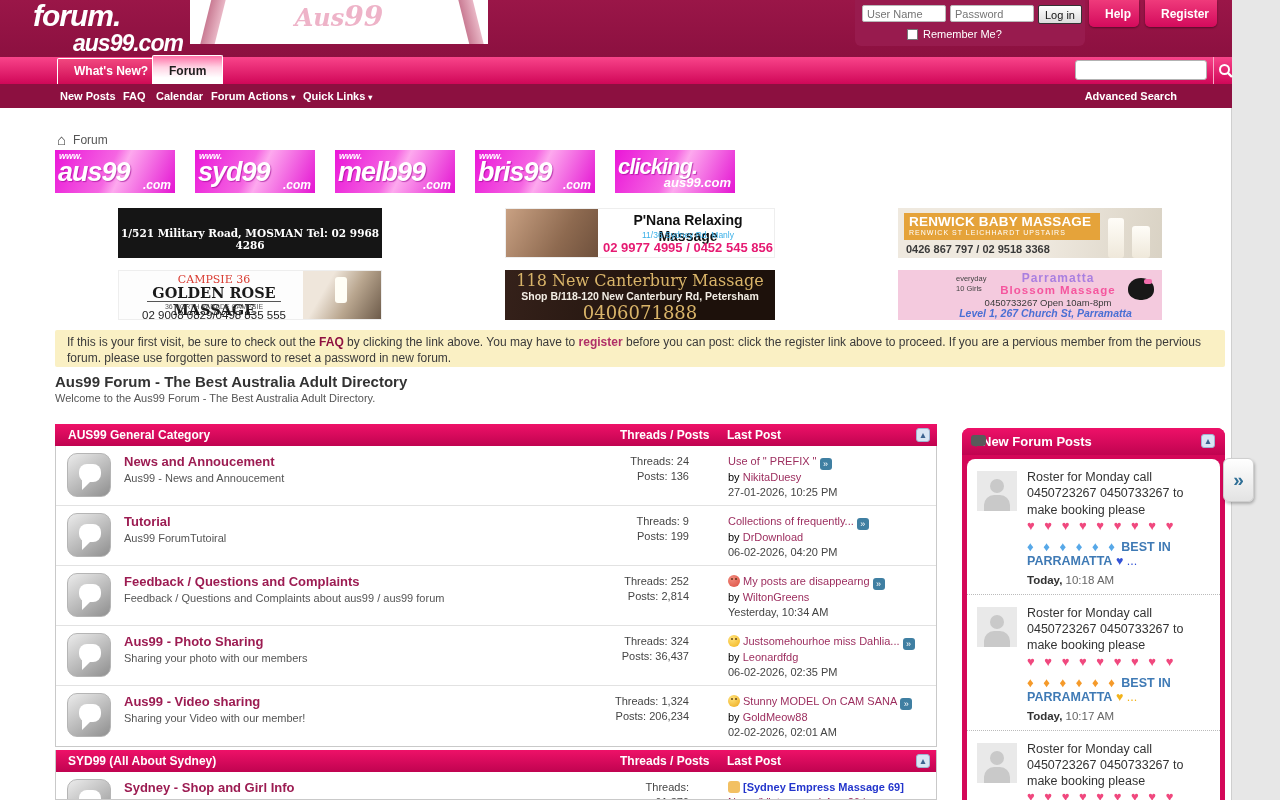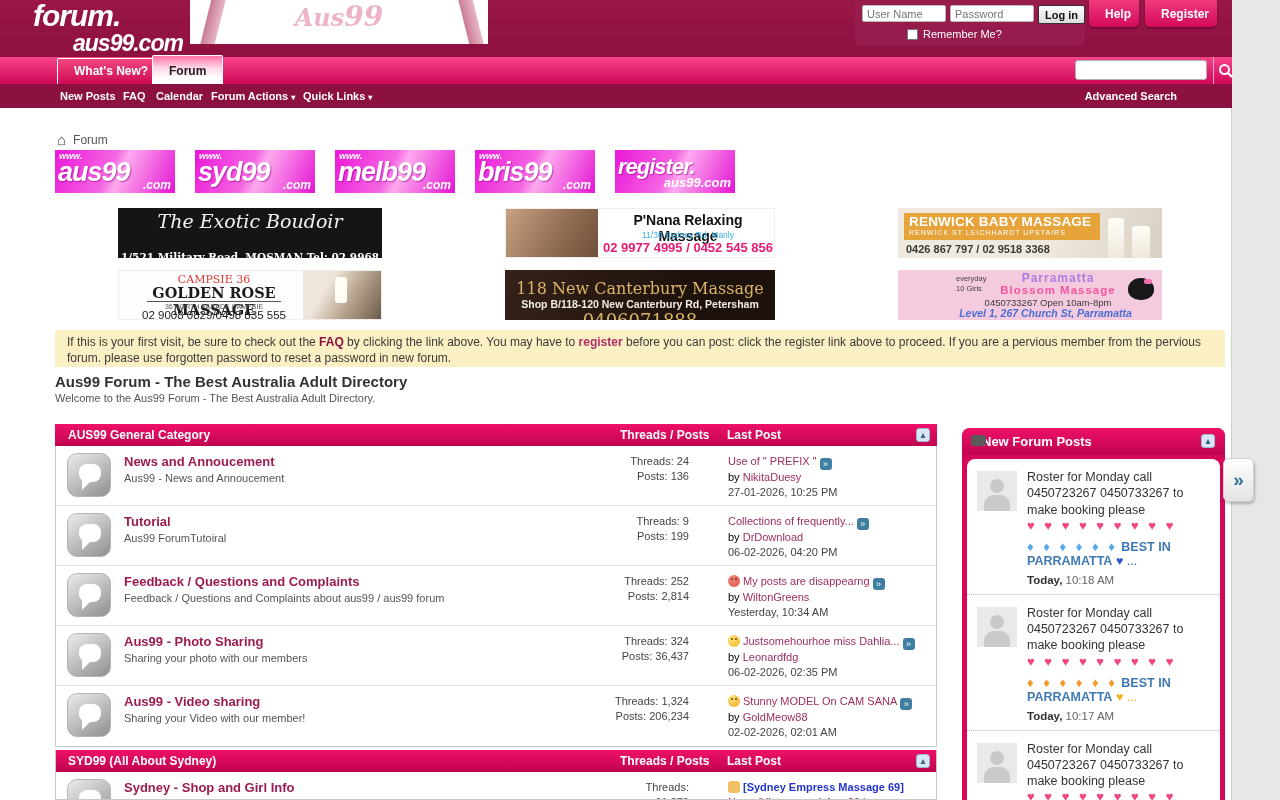--- a/index.html
+++ b/index.html
@@ -16,21 +16,21 @@
   .hdr-banner { position:absolute; left:190px; top:0; width:298px; height:44px; background:#fff; overflow:hidden; }
   .ribbon { position:absolute; top:-4px; width:14px; height:52px; background:linear-gradient(90deg,#c97b93,#e9b7c6); transform:rotate(14deg); }
   .ribbon.r { right:10px; transform:rotate(-14deg); }
   .ribbon.l { left:16px; }
   .hdr-banner .aus { position:absolute; left:0; right:0; top:0px; text-align:center; font-family:"DejaVu Serif",serif; font-style:italic; color:#eeb3c8; font-size:24px; font-weight:bold; }
   .hdr-banner .aus b { font-size:28px; }
   .hdr-banner .tag { position:absolute; left:0; right:0; top:26px; text-align:center; font-family:"DejaVu Serif",serif; font-style:italic; color:#e4a2bb; font-size:12px; }
   .login-panel { position:absolute; left:855px; top:0; width:230px; height:46px; background:#981b4e; border-radius:0 0 6px 6px; }
   .login-row { position:absolute; left:7px; top:5px; display:flex; gap:4px; }
   .login-row input { width:84px; height:17px; font-size:11px; padding:1px 4px; border:1px solid #b9b9b9; border-radius:2px; color:#333; }
-  .btn-login { height:19px; font-size:11px; font-weight:bold; background:linear-gradient(#fff,#dcdcdc); border:1px solid #333; padding:0 6px; border-radius:2px; color:#111; }
+  .btn-login { height:19px; font-size:11px; font-weight:normal; background:linear-gradient(#fff,#dcdcdc); border:1px solid #333; padding:0 6px; border-radius:2px; color:#111; }
   .remember { position:absolute; left:52px; top:28px; display:flex; align-items:center; gap:5px; color:#fff; font-size:11px; }
   .remember .cb { width:11px; height:11px; background:#fff; border:1px solid #777; display:inline-block; }
   .hdr-btn { position:absolute; top:0; height:27px; background:linear-gradient(180deg,#ef3a7b,#d40a5c); color:#fff; font-weight:bold; font-size:12px; border:none; border-radius:0 0 5px 5px; padding:0 16px; box-shadow:0 1px 2px rgba(0,0,0,.4); }
   .btn-help { left:1089px; width:50px; }
   .btn-register { left:1145px; width:72px; }
 
   
   .tabbar { position:absolute; left:0; top:57px; width:1232px; height:27px; background:linear-gradient(180deg,#f9448a,#d00758); }
   .tab { position:absolute; top:1px; height:26px; line-height:24px; font-size:12px; font-weight:bold; padding:0 16px; border:1px solid #fff; border-bottom:none; border-radius:2px 2px 0 0; }
   .tab-whatsnew { left:57px; color:#fff; background:linear-gradient(180deg,#f1477f,#cf0a55); }
@@ -77,21 +77,21 @@
   .ad-renwick .box .s { font-size:7px; letter-spacing:1px; }
   .ad-renwick .p { position:absolute; left:8px; top:35px; font-size:11px; font-weight:bold; color:#3a3a3a; }
   .ad-golden { left:118px; top:270px; width:264px; background:#fdfdfd; border:1px solid #eee; }
   .ad-golden .photo { position:absolute; right:0; top:0; width:78px; height:50px; background:linear-gradient(120deg,#efe6db 30%,#b9a68f 60%,#6b5948); }
   .ad-golden .c { position:absolute; right:34px; top:6px; width:12px; height:26px; background:#fffef6; border-radius:3px; }
   .ad-golden .l1 { position:absolute; left:0; top:2px; width:190px; text-align:center; color:#d93a30; font-family:"DejaVu Serif",serif; font-size:11px; }
   .ad-golden .t { position:absolute; left:0; top:13px; width:190px; text-align:center; color:#1a1a1a; font-family:"DejaVu Serif",serif; font-weight:bold; font-size:14.5px; }
   .ad-golden .s { position:absolute; left:28px; top:30px; width:134px; text-align:center; color:#555; font-size:7px; border-top:1px solid #555; padding-top:1px; }
   .ad-golden .p { position:absolute; left:0; top:38px; width:190px; text-align:center; color:#222; font-size:11.5px; }
   .ad-canterbury { left:505px; top:270px; width:270px; background:linear-gradient(100deg,#35211a,#1d110b 70%); text-align:center; }
-  .ad-canterbury .t { font-family:"DejaVu Serif",serif; color:#d9b469; font-size:16px; margin-top:9px; }
+  .ad-canterbury .t { font-family:"DejaVu Serif",serif; color:#d9b469; font-size:16px; margin-top:1px; }
   .ad-canterbury .a { color:#f2ede4; font-weight:bold; font-size:10.5px; }
   .ad-canterbury .p { font-family:"DejaVu Serif",serif; color:#d9b469; font-size:18px; }
   .ad-blossom { left:898px; top:270px; width:264px; background:#f4cade; }
   .ad-blossom .photo { position:absolute; left:0; top:0; width:52px; height:50px; background:linear-gradient(160deg,#e8aec6,#c species 0,#c98ba6 70%,#a56f8b); }
   .ad-blossom .corner { position:absolute; left:58px; top:4px; font-size:7.5px; color:#444; width:32px; line-height:1.3; }
   .ad-blossom .t1 { position:absolute; left:95px; top:1px; width:130px; text-align:center; color:#a97fe0; font-weight:bold; font-size:12px; letter-spacing:1px; }
   .ad-blossom .t2 { position:absolute; left:95px; top:14px; width:130px; text-align:center; color:#f5569e; font-weight:bold; font-size:11.5px; letter-spacing:1px; }
   .ad-blossom .l3 { position:absolute; left:60px; top:27px; width:180px; text-align:center; color:#3a3a3a; font-size:9.5px; }
   .ad-blossom .l4 { position:absolute; left:40px; top:37px; width:215px; text-align:center; color:#4a6fd4; font-size:10.5px; font-style:italic; font-weight:bold; }
   .ad-blossom .logo-dot { position:absolute; right:8px; top:8px; width:26px; height:22px; background:#181818; border-radius:50% 50% 45% 45%; }
@@ -238,27 +238,26 @@
       <span class="www">www.</span>
       <span class="bname">melb99</span>
       <span class="tld">.com</span>
     </div>
     <div class="site-banner">
       <span class="www">www.</span>
       <span class="bname">bris99</span>
       <span class="tld">.com</span>
     </div>
     <div class="site-banner private">
-      <span class="bname">register.</span>
+      <span class="bname">clicking.</span>
       <span class="tld">aus99.com</span>
     </div>
   </div>
 
   <div class="ad ad-exotic">
-    <div class="t">The Exotic Boudoir</div>
     <div class="a">1/521 Military Road, MOSMAN   Tel: 02 9968 4286</div>
   </div>
   <div class="ad ad-pnana">
     <div class="photo"></div>
     <div class="t">P'Nana Relaxing Massage</div>
     <div class="a">11/36 Sydney Rd. Manly</div>
     <div class="p">02 9977 4995 / 0452 545 856</div>
   </div>
   <div class="ad ad-renwick">
     <div class="candle c1"></div>

